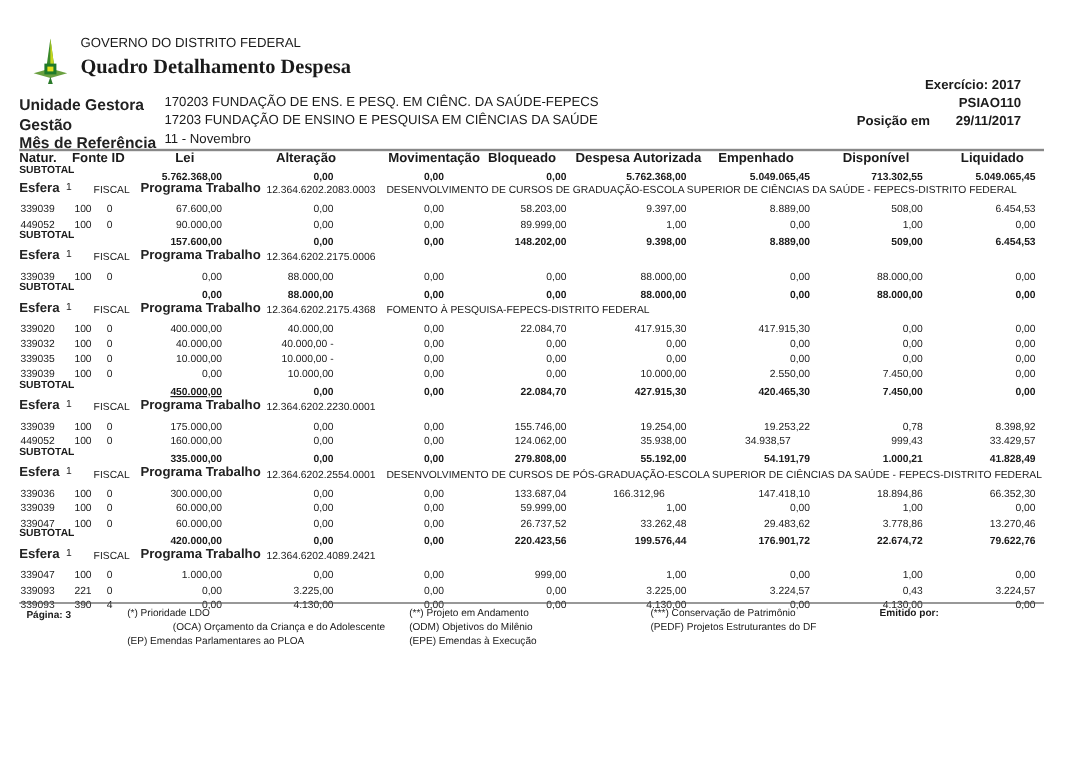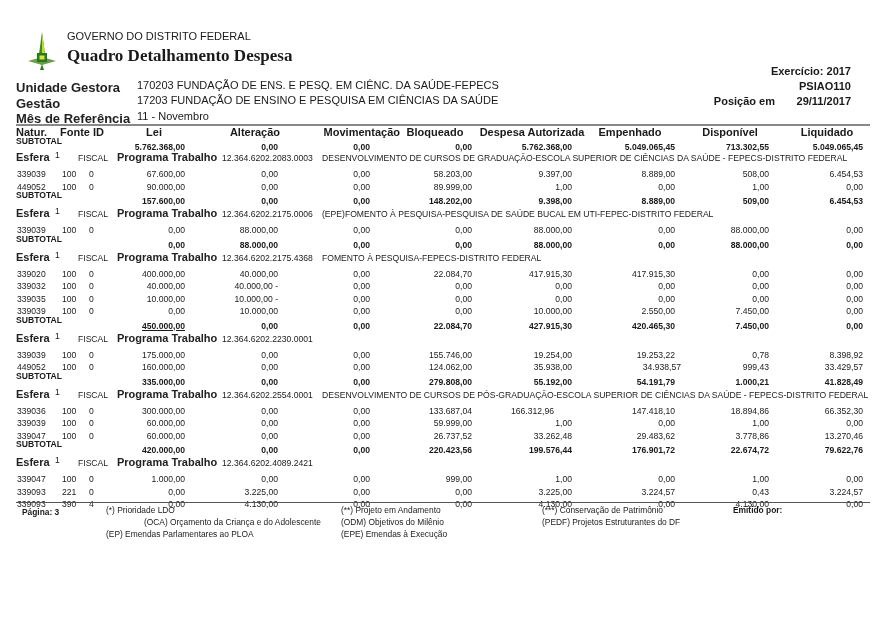--- a/index.html
+++ b/index.html
@@ -122,21 +122,20 @@
       <span class="n" style="right: 220px; top: 4px;">8.889,00</span>
       <span class="n" style="right: 126px; top: 4px;">509,00</span>
       <span class="n" style="right: 32px; top: 4px;">6.454,53</span>
     </div>
     <div class="esf" style="top: 207px;">
       <span class="big" style="left: 16px; top: 0px;">Esfera</span>
       <span style="left: 55px; top: -1px;">1</span>
       <span style="left: 78px; top: 2px;">FISCAL</span>
       <span class="big" style="left: 117px; top: 0px;">Programa Trabalho</span>
       <span style="left: 222px; top: 2px;">12.364.6202.2175.0006</span>
-      <span style="left: 322px; top: 2px;">(EPE)FOMENTO À PESQUISA-PESQUISA DE SAÚDE BUCAL EM UTI-FEPEC-DISTRITO FEDERAL</span>
     </div>
     <div class="row " style="top: 225px;">
       <span style="left: 17px;">339039</span>
       <span style="left: 62px;">100</span>
       <span style="left: 89px;">0</span>
       <span class="n" style="right: 710px; top: 0px;">0,00</span>
       <span class="n" style="right: 617px; top: 0px;">88.000,00</span>
       <span class="n" style="right: 525px; top: 0px;">0,00</span>
       <span class="n" style="right: 423px; top: 0px;">0,00</span>
       <span class="n" style="right: 323px; top: 0px;">88.000,00</span>
@@ -248,21 +247,21 @@
     </div>
     <div class="row " style="top: 362px;">
       <span style="left: 17px;">449052</span>
       <span style="left: 62px;">100</span>
       <span style="left: 89px;">0</span>
       <span class="n" style="right: 710px; top: 0px;">160.000,00</span>
       <span class="n" style="right: 617px; top: 0px;">0,00</span>
       <span class="n" style="right: 525px; top: 0px;">0,00</span>
       <span class="n" style="right: 423px; top: 0px;">124.062,00</span>
       <span class="n" style="right: 323px; top: 0px;">35.938,00</span>
-      <span class="n" style="right: 214px; top: 0px;">34.938,57</span>
+      <span class="n" style="right: 236px; top: 0px;">34.938,57</span>
       <span class="n" style="right: 126px; top: 0px;">999,43</span>
       <span class="n" style="right: 32px; top: 0px;">33.429,57</span>
     </div>
     <div class="row sub" style="top: 372.5px;">
       <span style="left: 16px; top: -2px;">SUBTOTAL</span>
       <span class="n" style="right: 710px; top: 4px;">335.000,00</span>
       <span class="n" style="right: 617px; top: 4px;">0,00</span>
       <span class="n" style="right: 525px; top: 4px;">0,00</span>
       <span class="n" style="right: 423px; top: 4px;">279.808,00</span>
       <span class="n" style="right: 323px; top: 4px;">55.192,00</span>

